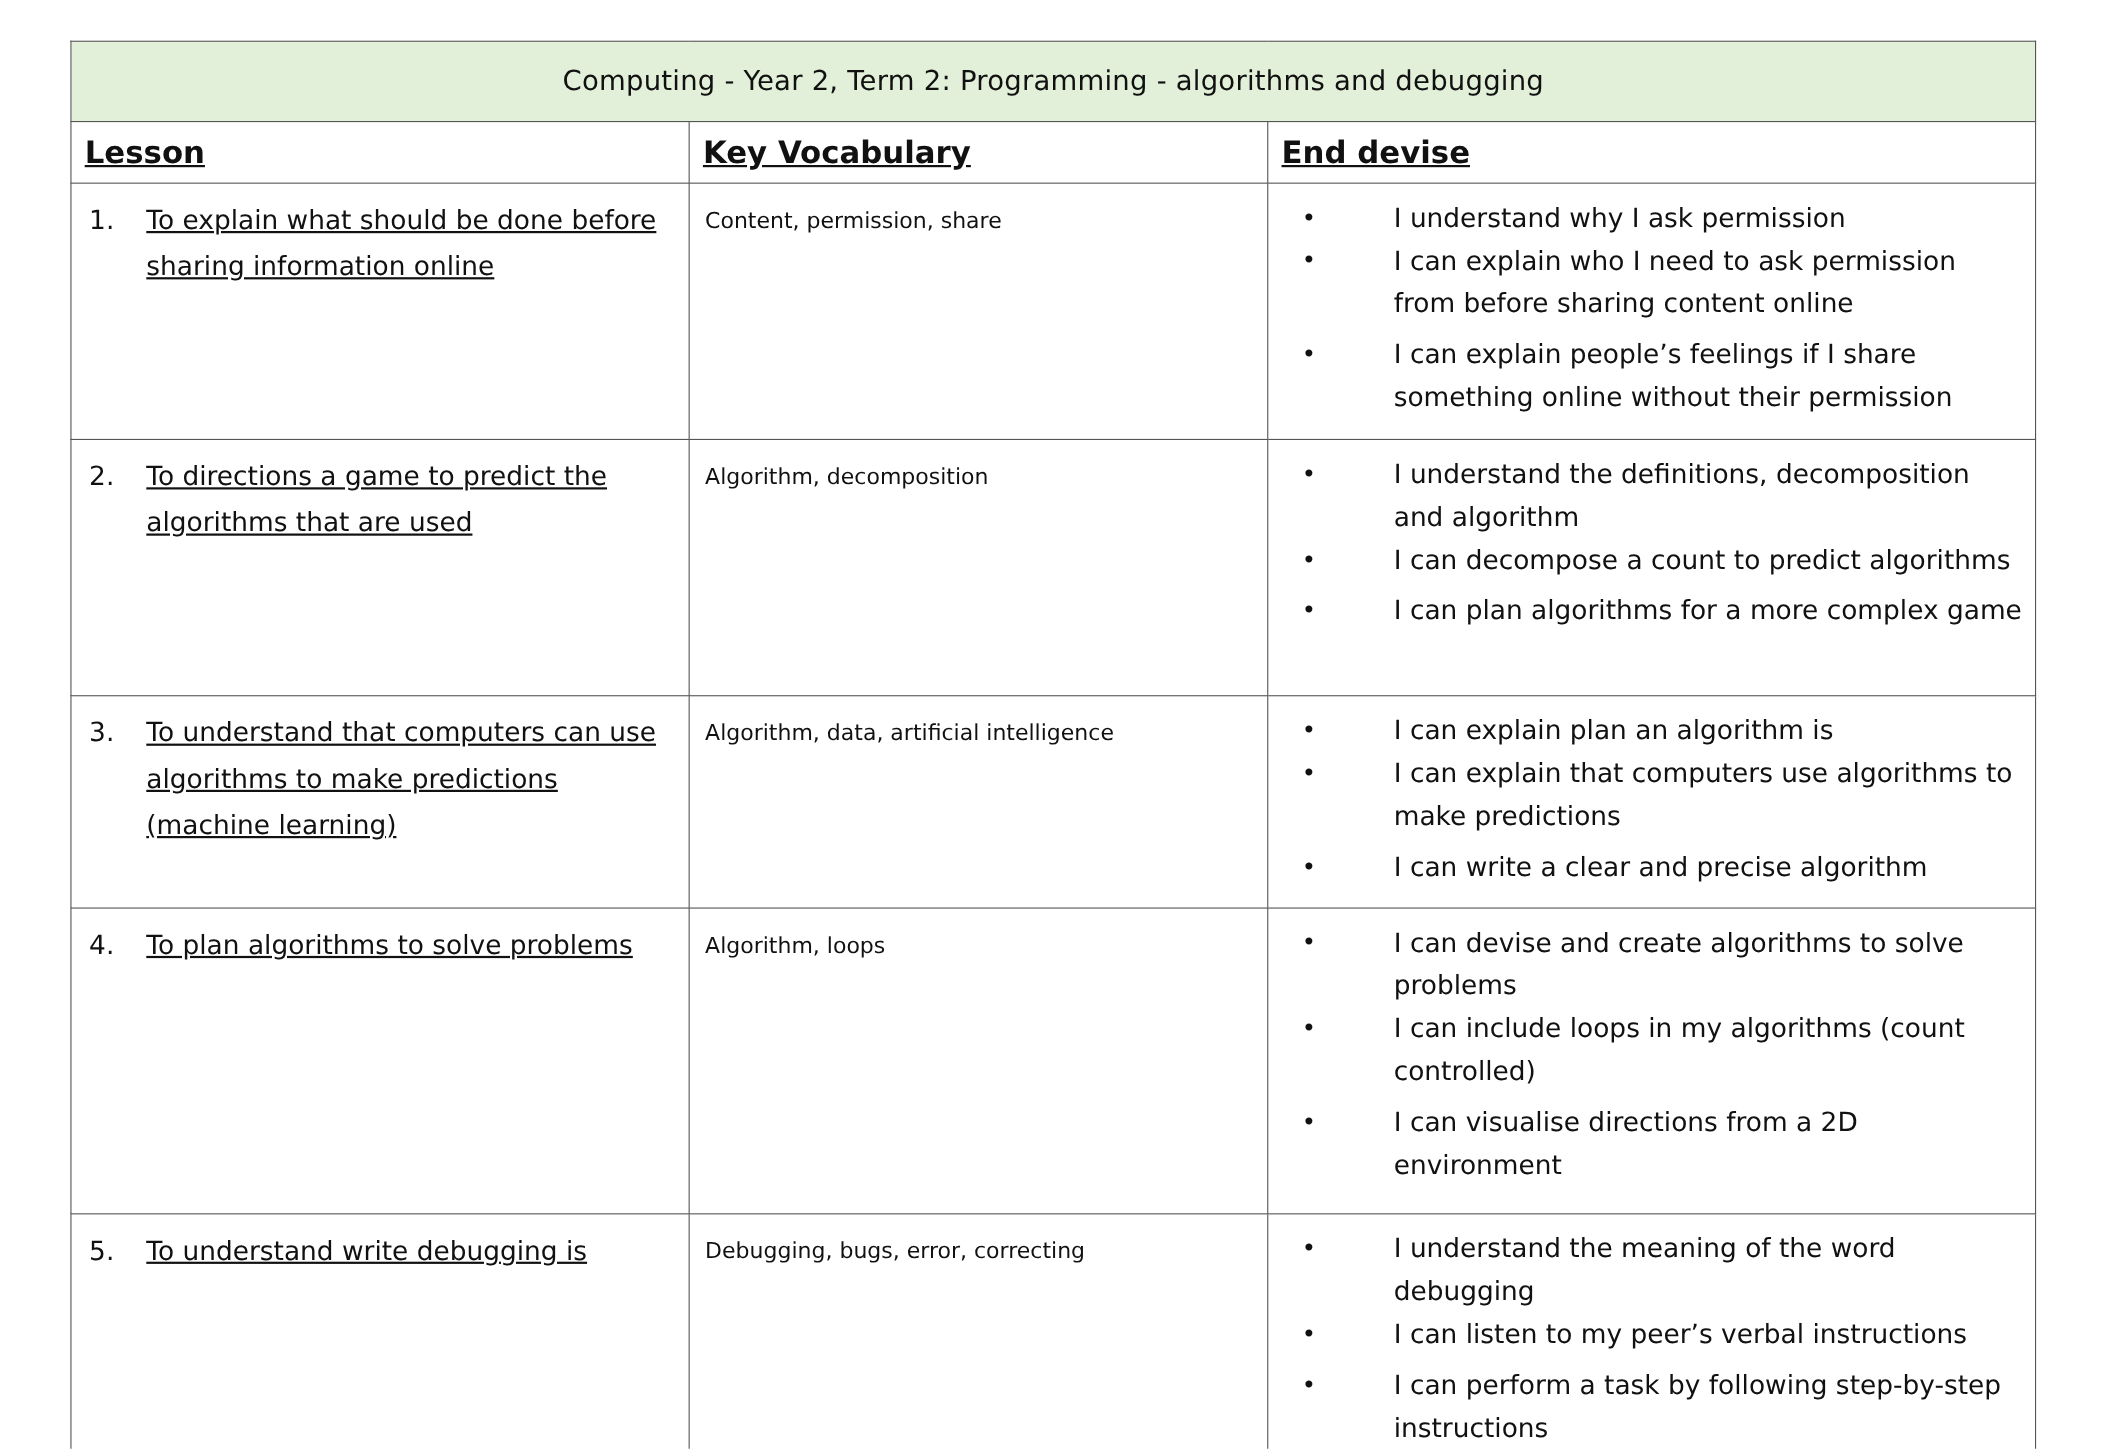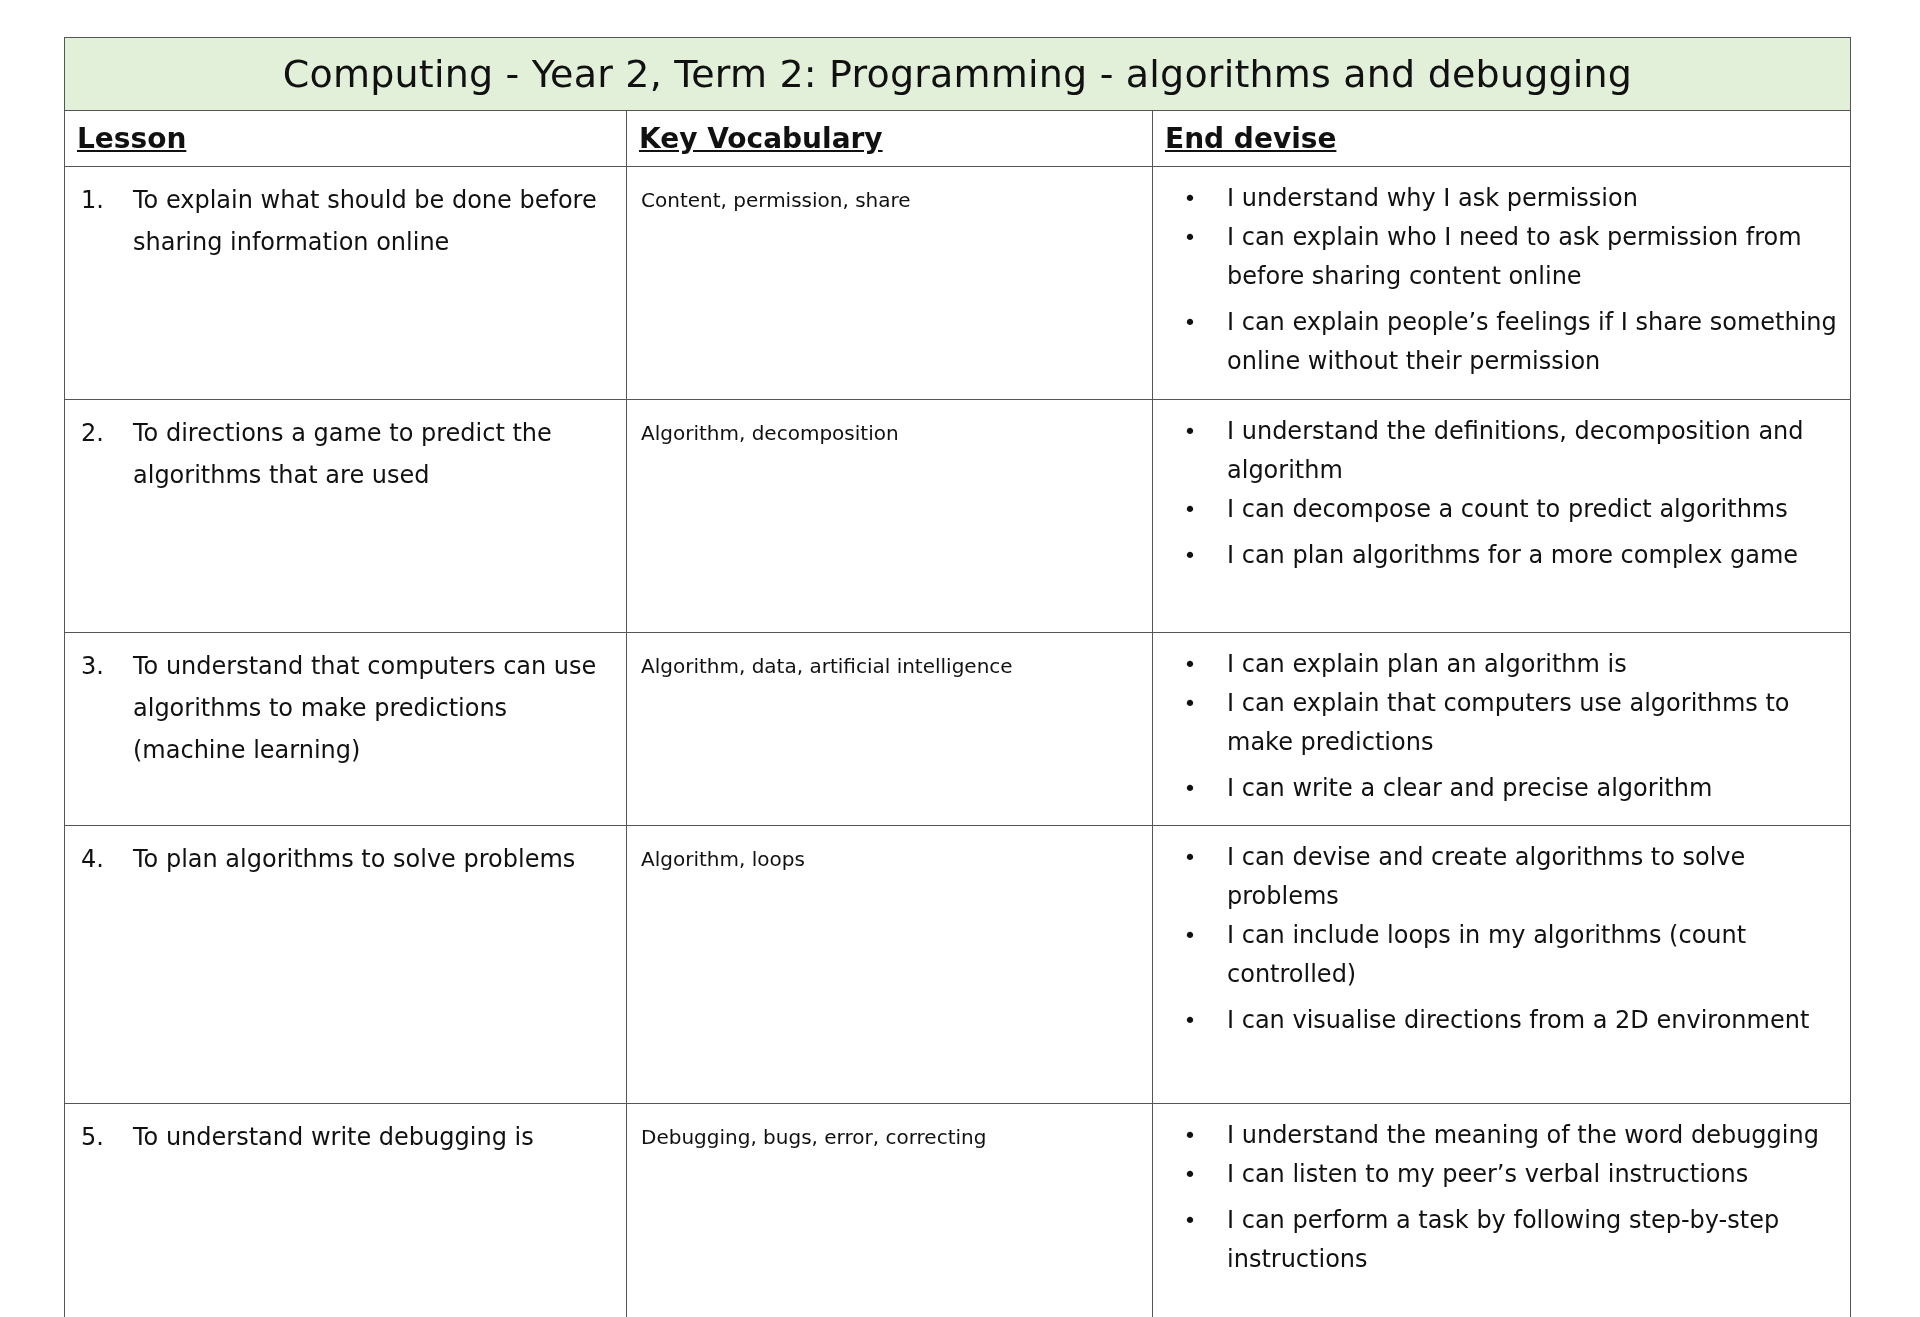--- a/index.html
+++ b/index.html
@@ -26,21 +26,21 @@
     .doc-table td, .doc-table th {
       border: 1.5px solid #555555;
       vertical-align: top;
       padding: 0;
     }
     .title-cell {
       background: #e2efd9;
       height: 72px;
       text-align: center;
       vertical-align: middle !important;
-      font-size: 38px;
+      font-size: 25px;
       font-weight: normal;
       letter-spacing: 0.2px;
       line-height: 72px;
     }
     .head-cell {
       height: 55px;
       font-size: 28px;
       font-weight: bold;
       text-align: left;
       vertical-align: middle !important;
@@ -64,20 +64,21 @@
     }
     .lesson-wrap {
       display: flex;
     }
     .lesson-num {
       width: 52px;
       flex: 0 0 52px;
     }
     .lesson-text {
       flex: 1;
+      text-decoration: underline;
     }
     .vocab-cell {
       padding: 12px 10px 0 14px !important;
       font-size: 20px;
       line-height: 42px;
     }
     .end-cell {
       padding: 12px 10px 0 0 !important;
       font-size: 24px;
       line-height: 39px;
@@ -95,20 +96,21 @@
     .bullet {
       width: 74px;
       flex: 0 0 74px;
       text-align: center;
       font-size: 22px;
       padding-left: 0;
       box-sizing: border-box;
     }
     .end-text {
       flex: 1;
+      margin-left: 40px;
     }
   </style>
 </head>
 <body>
 
 <table class="doc-table">
   <colgroup>
     <col class="col-lesson">
     <col class="col-vocab">
     <col class="col-end">

